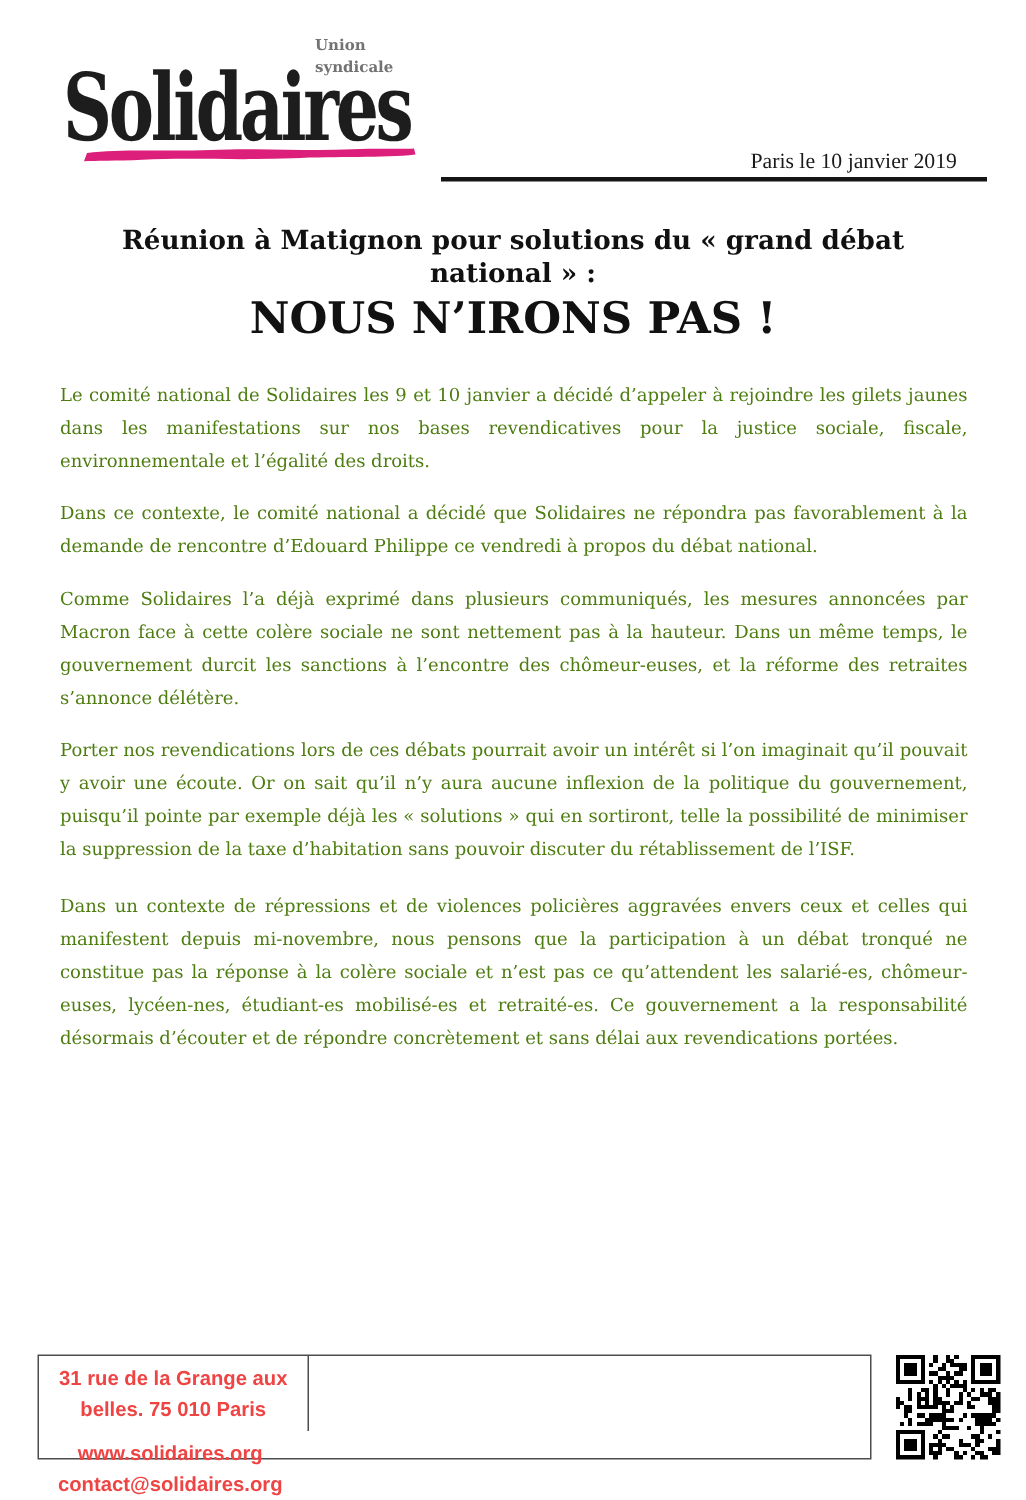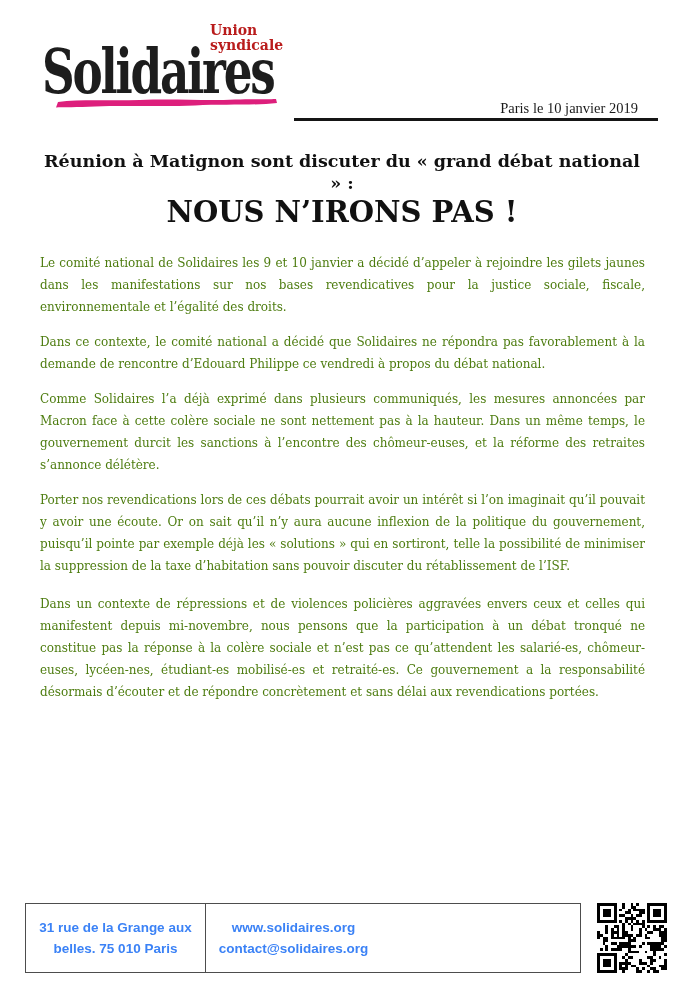--- a/index.html
+++ b/index.html
@@ -10,21 +10,21 @@
     background:#ffffff;
     font-family:"DejaVu Serif", serif;
     color:#1a1a1a;
     overflow:hidden;
   }
   
   .header{position:relative;height:150px;}
   .logo-tagline{
     position:absolute;left:210px;top:23px;
     font-family:"DejaVu Serif", serif;
-    font-weight:bold;font-size:14px;line-height:15px;color:#b91c1c;
+    font-weight:bold;font-size:10px;line-height:15px;color:#737373;
   }
   .logo-word{
     position:absolute;left:42px;top:41px;
     font-family:"DejaVu Serif", serif;
     font-weight:bold;font-size:62px;line-height:62px;
     letter-spacing:-3px;color:#1d1d1d;
     transform:scaleX(0.73);transform-origin:left top;
     white-space:nowrap;
   }
   .logo-stroke{position:absolute;left:55px;top:95px;width:223px;height:14px;}
@@ -56,21 +56,21 @@
     text-align:justify;color:#4d7c0f;
   }
   .para.tight-after{margin-bottom:16px;}
   
   .footer-table{
     position:absolute;left:25px;top:903px;width:556px;height:70px;
     display:flex;
     border:1px solid #4d4d4d;
     box-sizing:border-box;
     font-family:"Liberation Sans", sans-serif;
-    font-weight:bold;font-size:13.5px;line-height:21px;color:#3b82f6;
+    font-weight:bold;font-size:13.5px;line-height:21px;color:#ef4444;flex-direction:column;
   }
   .fcell{
     display:flex;flex-direction:column;justify-content:center;
     box-sizing:border-box;padding:4px 8px;
   }
   .fcell.c1{width:180px;text-align:center;border-right:1px solid #4d4d4d;}
   .fcell.c2{width:201px;text-align:left;border-right:1px solid #4d4d4d;padding-left:10px;}
   .fcell.c3{width:175px;text-align:center;}
   .flabel{display:inline-block;min-width:86px;}
   .qr{position:absolute;left:597px;top:903px;width:70px;height:70px;}
@@ -87,21 +87,21 @@
     </div>
     <div class="logo-word">Solidaires</div>
     <svg class="logo-stroke" viewBox="0 0 223 14" preserveAspectRatio="none">
       <path id="brush-path" d="M3,7 C25,4 55,6 85,5 C120,3.5 150,6 180,4.5 C198,3.8 212,4.5 221,4 L222,8 C200,10.5 170,9 140,10.5 C105,12 70,10 40,11.5 C22,12.4 8,12 1,12.5 Z" fill="#dd1f7c"></path>
     </svg>
     <div class="dateline">Paris le 10 janvier 2019</div>
     <div class="header-rule"></div>
   </header>
 
   <main>
-    <div class="title1">Réunion à Matignon sont discuter du « grand débat national » :</div>
+    <div class="title1">Réunion à Matignon pour solutions du « grand débat national » :</div>
     <div class="title2">NOUS N’IRONS PAS !</div>
 
     <div class="paras">
         <p class="para">Le comité national de Solidaires les 9 et 10 janvier a décidé d’appeler à rejoindre les gilets jaunes dans les manifestations sur nos bases revendicatives pour la justice sociale, fiscale, environnementale et l’égalité des droits.</p>
         <p class="para">Dans ce contexte, le comité national a décidé que Solidaires ne répondra pas favorablement à la demande de rencontre d’Edouard Philippe ce vendredi à propos du débat national.</p>
         <p class="para">Comme Solidaires l’a déjà exprimé dans plusieurs communiqués, les mesures annoncées par Macron face à cette colère sociale ne sont nettement pas à la hauteur. Dans un même temps, le gouvernement durcit les sanctions à l’encontre des chômeur-euses, et la réforme des retraites s’annonce délétère.</p>
         <p class="para tight-after">Porter nos revendications lors de ces débats pourrait avoir un intérêt si l’on imaginait qu’il pouvait y avoir une écoute. Or on sait qu’il n’y aura aucune inflexion de la politique du gouvernement, puisqu’il pointe par exemple déjà les « solutions » qui en sortiront, telle la possibilité de minimiser la suppression de la taxe d’habitation sans pouvoir discuter du rétablissement de l’ISF.</p>
         <p class="para">Dans un contexte de répressions et de violences policières aggravées envers ceux et celles qui manifestent depuis mi-novembre, nous pensons que la participation à un débat tronqué ne constitue pas la réponse à la colère sociale et n’est pas ce qu’attendent les salarié-es, chômeur-euses, lycéen-nes, étudiant-es mobilisé-es et retraité-es. Ce gouvernement a la responsabilité désormais d’écouter et de répondre concrètement et sans délai aux revendications portées.</p>
       </div>
   </main>

